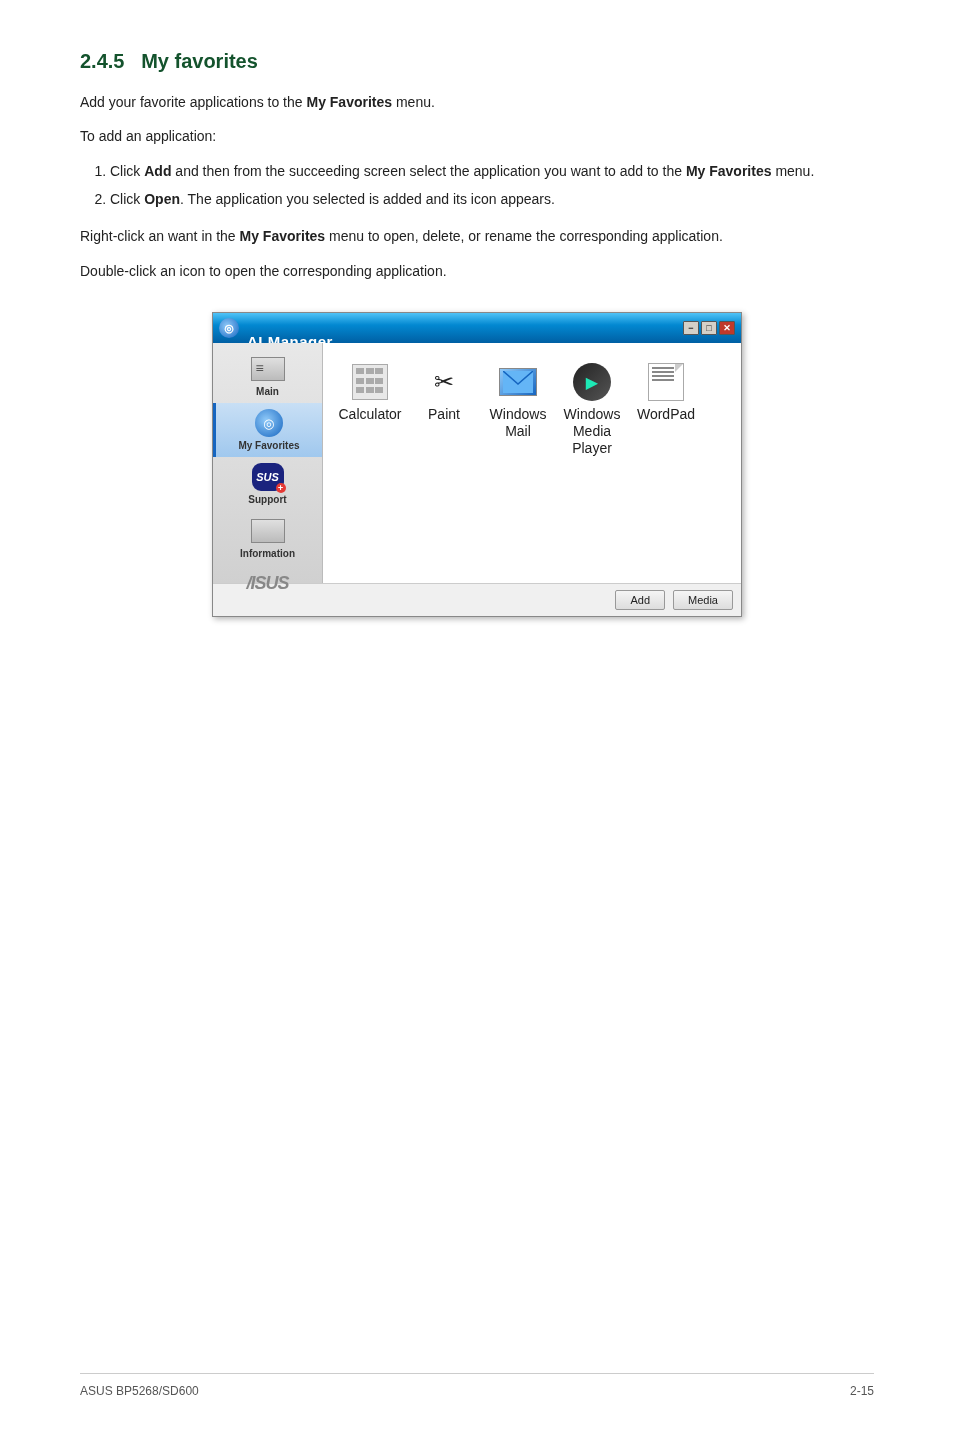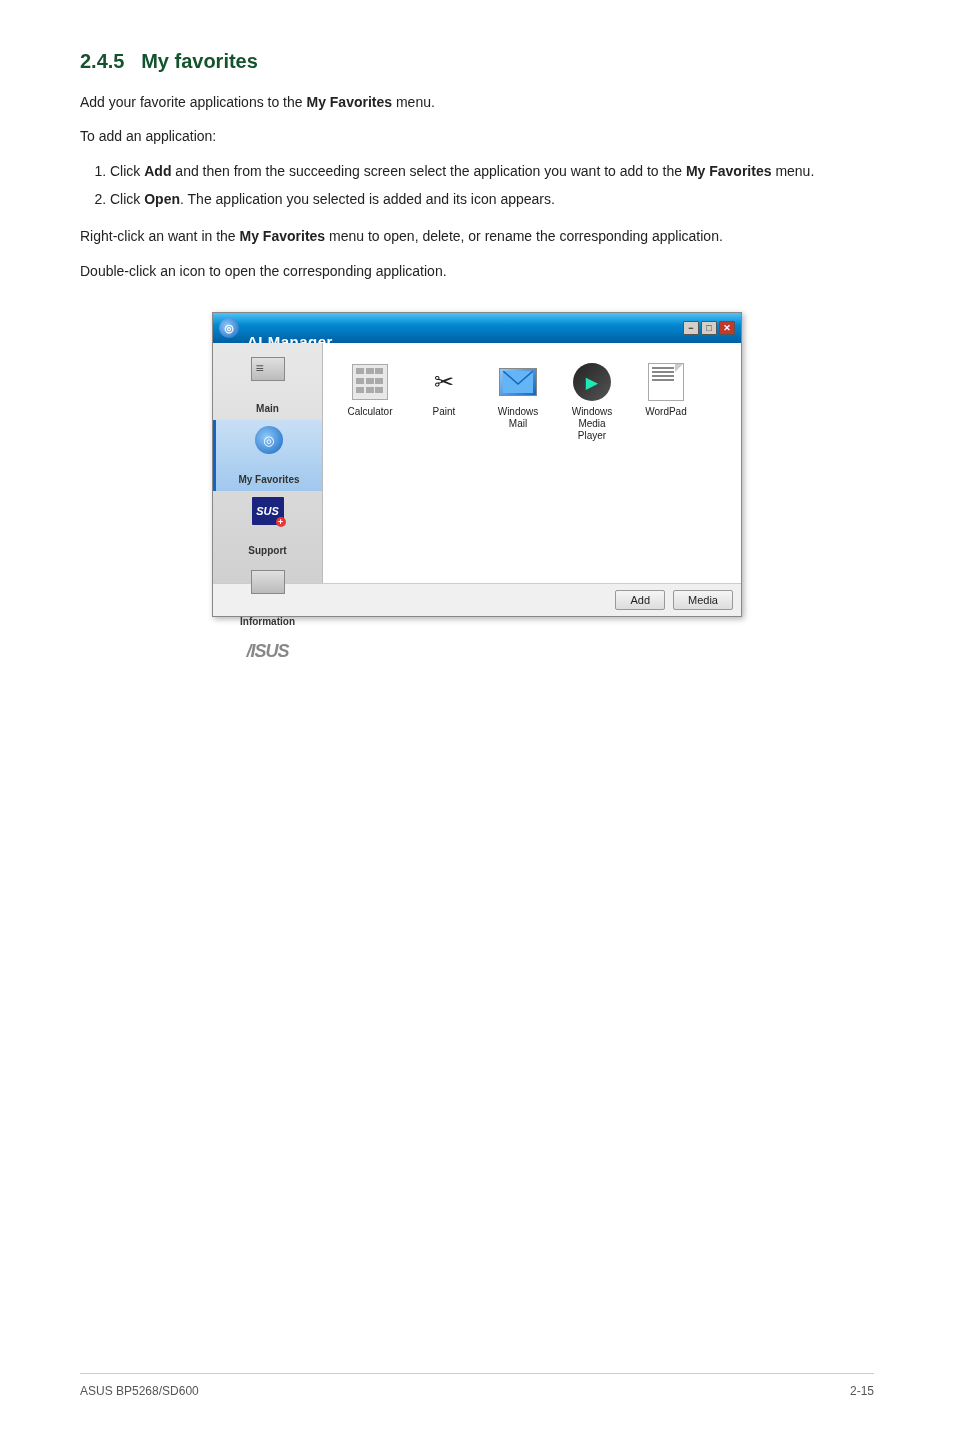--- a/index.html
+++ b/index.html
@@ -121,21 +121,21 @@
       flex-direction: column;
       padding: 6px 0;
     }
 
     .sidebar-item {
       display: flex;
       flex-direction: column;
       align-items: center;
       padding: 6px 4px;
       cursor: pointer;
-      gap: 20px;
+      gap: 3px;
     }
 
     .sidebar-item.active {
       background: linear-gradient(to bottom, #c8dff5, #a0c8ee);
       border-left: 3px solid #1565c0;
     }
 
     .sidebar-item-icon {
       width: 36px;
       height: 28px;
@@ -177,21 +177,21 @@
       align-items: center;
       justify-content: center;
       color: white;
       font-size: 13px;
     }
 
     .icon-support {
       width: 32px;
       height: 28px;
       background: #1a237e;
-      border-radius: 1px;
+      border-radius: 9px;
       display: flex;
       align-items: center;
       justify-content: center;
       color: white;
       font-size: 11px;
       font-weight: bold;
       font-style: italic;
       position: relative;
     }
 
@@ -267,21 +267,21 @@
     .app-icon {
       width: 40px;
       height: 40px;
       display: flex;
       align-items: center;
       justify-content: center;
       font-size: 22px;
     }
 
     .app-label {
-      font-size: 10px;
+      font-size: 14px;
       text-align: center;
       color: #222;
       line-height: 1.2;
     }
 
     
     .calc-icon {
       background: #e8e8e8;
       border: 1px solid #aaa;
       width: 36px;

